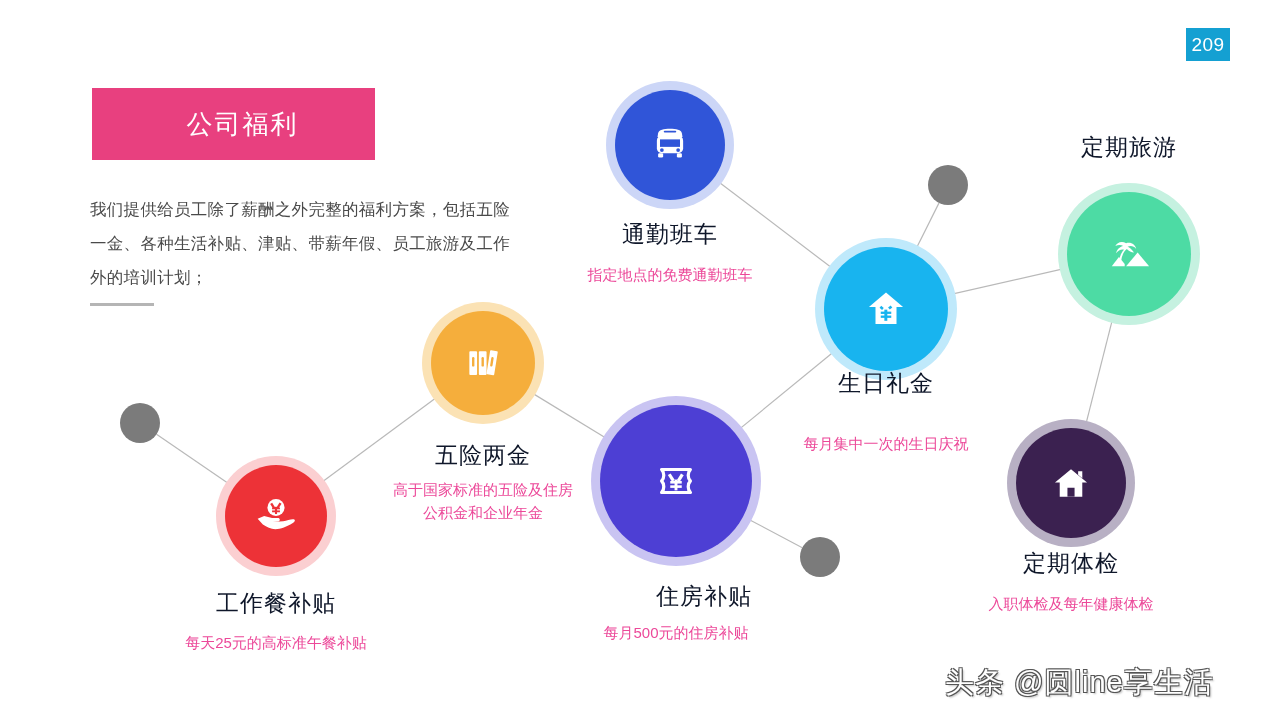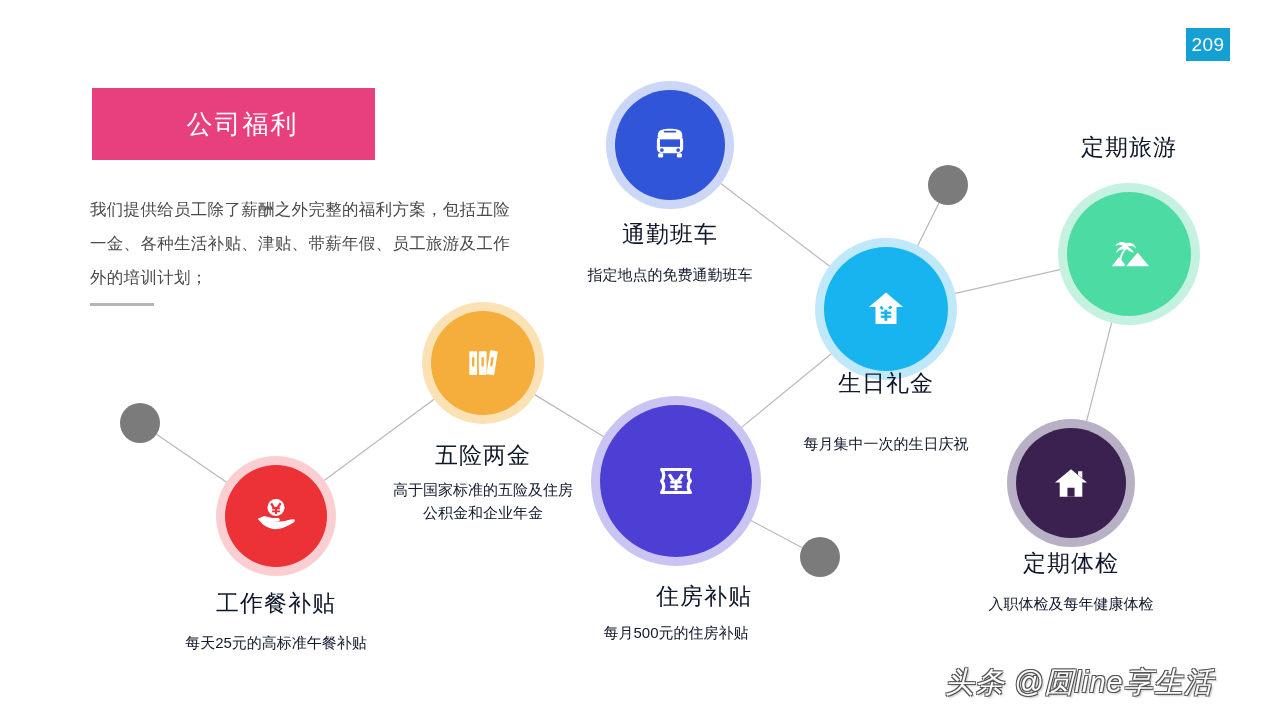--- a/index.html
+++ b/index.html
@@ -105,38 +105,37 @@
     position: absolute;
     text-align: center;
     color: #0f172a;
     font-size: 23px;
     white-space: nowrap;
     letter-spacing: 1px;
   }
   .node-desc {
     position: absolute;
     text-align: center;
-    color: #0f172a;
+    color: #ec4899;
     font-size: 15px;
     line-height: 23px;
   }
 
   
   #watermark {
     position: absolute;
     left: 945px;
     top: 663px;
     font-size: 29px;
     color: #ffffff;
     letter-spacing: 1px;
     text-shadow:
       -1px -1px 0 #555, 1px -1px 0 #555,
       -1px  1px 0 #555, 1px  1px 0 #555,
        2px  2px 2px rgba(0,0,0,0.25);
-    font-style: italic;
   }
 </style>
 </head>
 <body>
 
 <div id="slide">
 
   <div id="page-badge">209</div>
 
   <div id="title-box">

